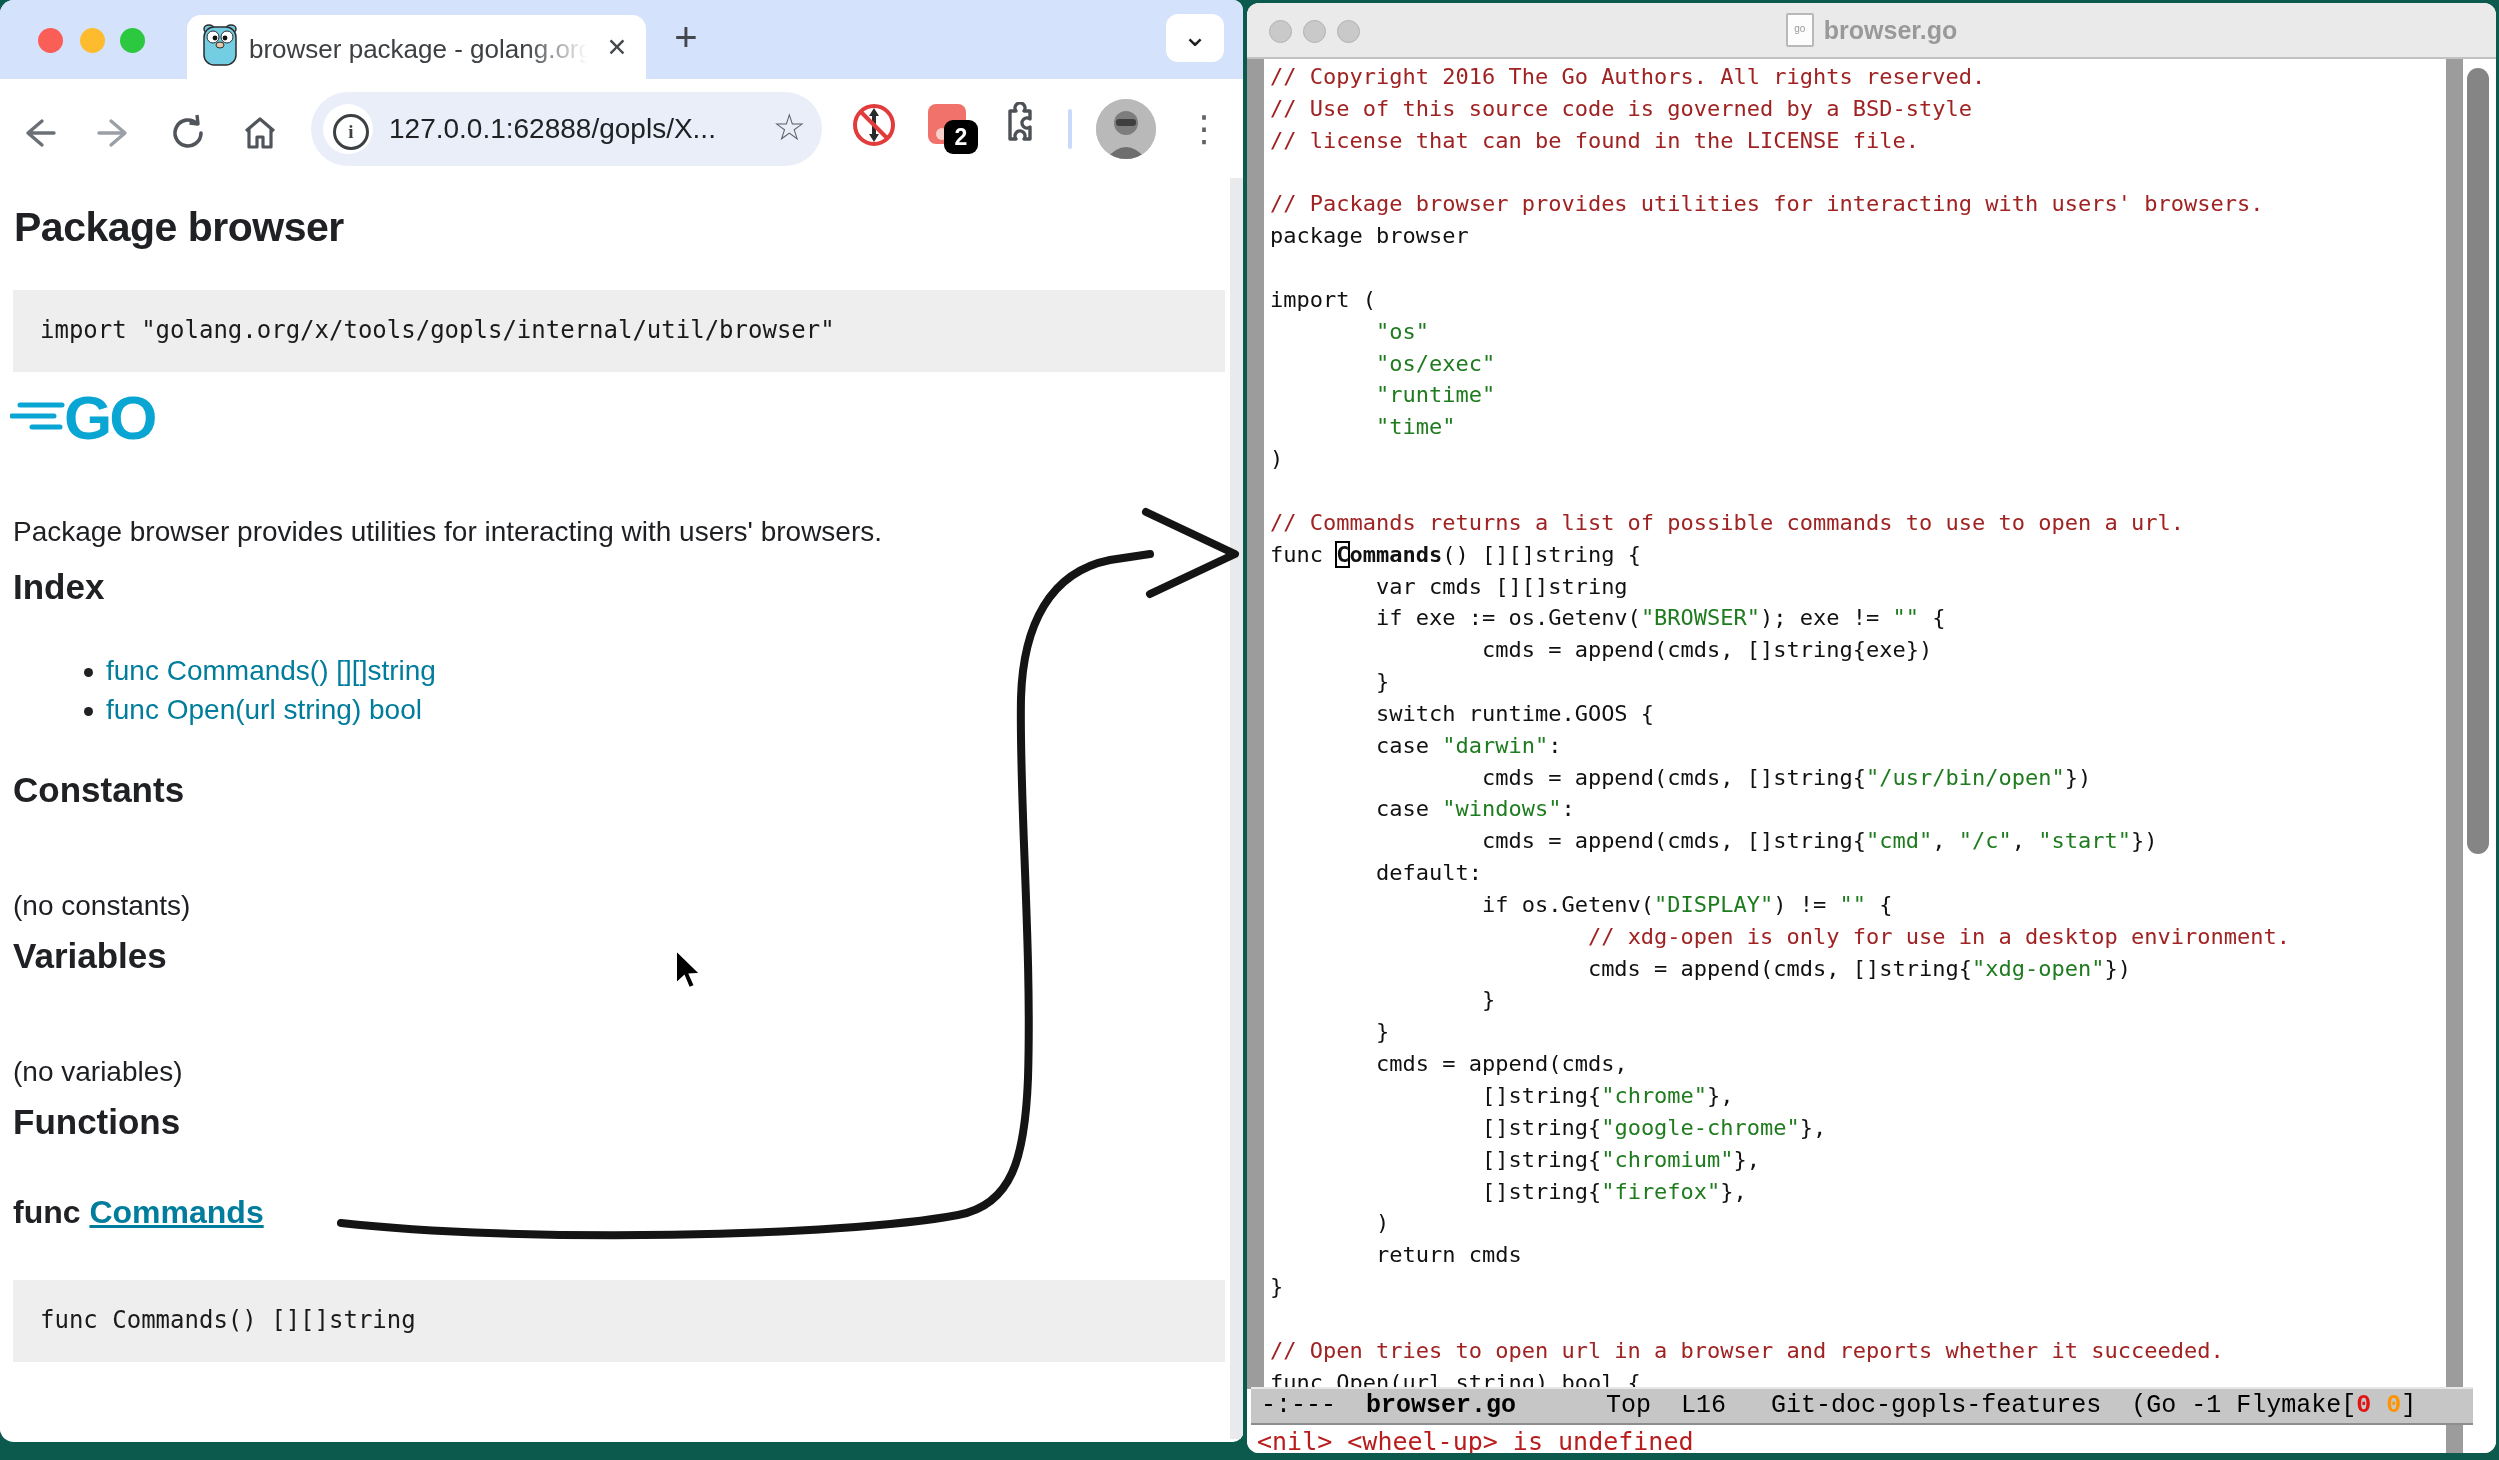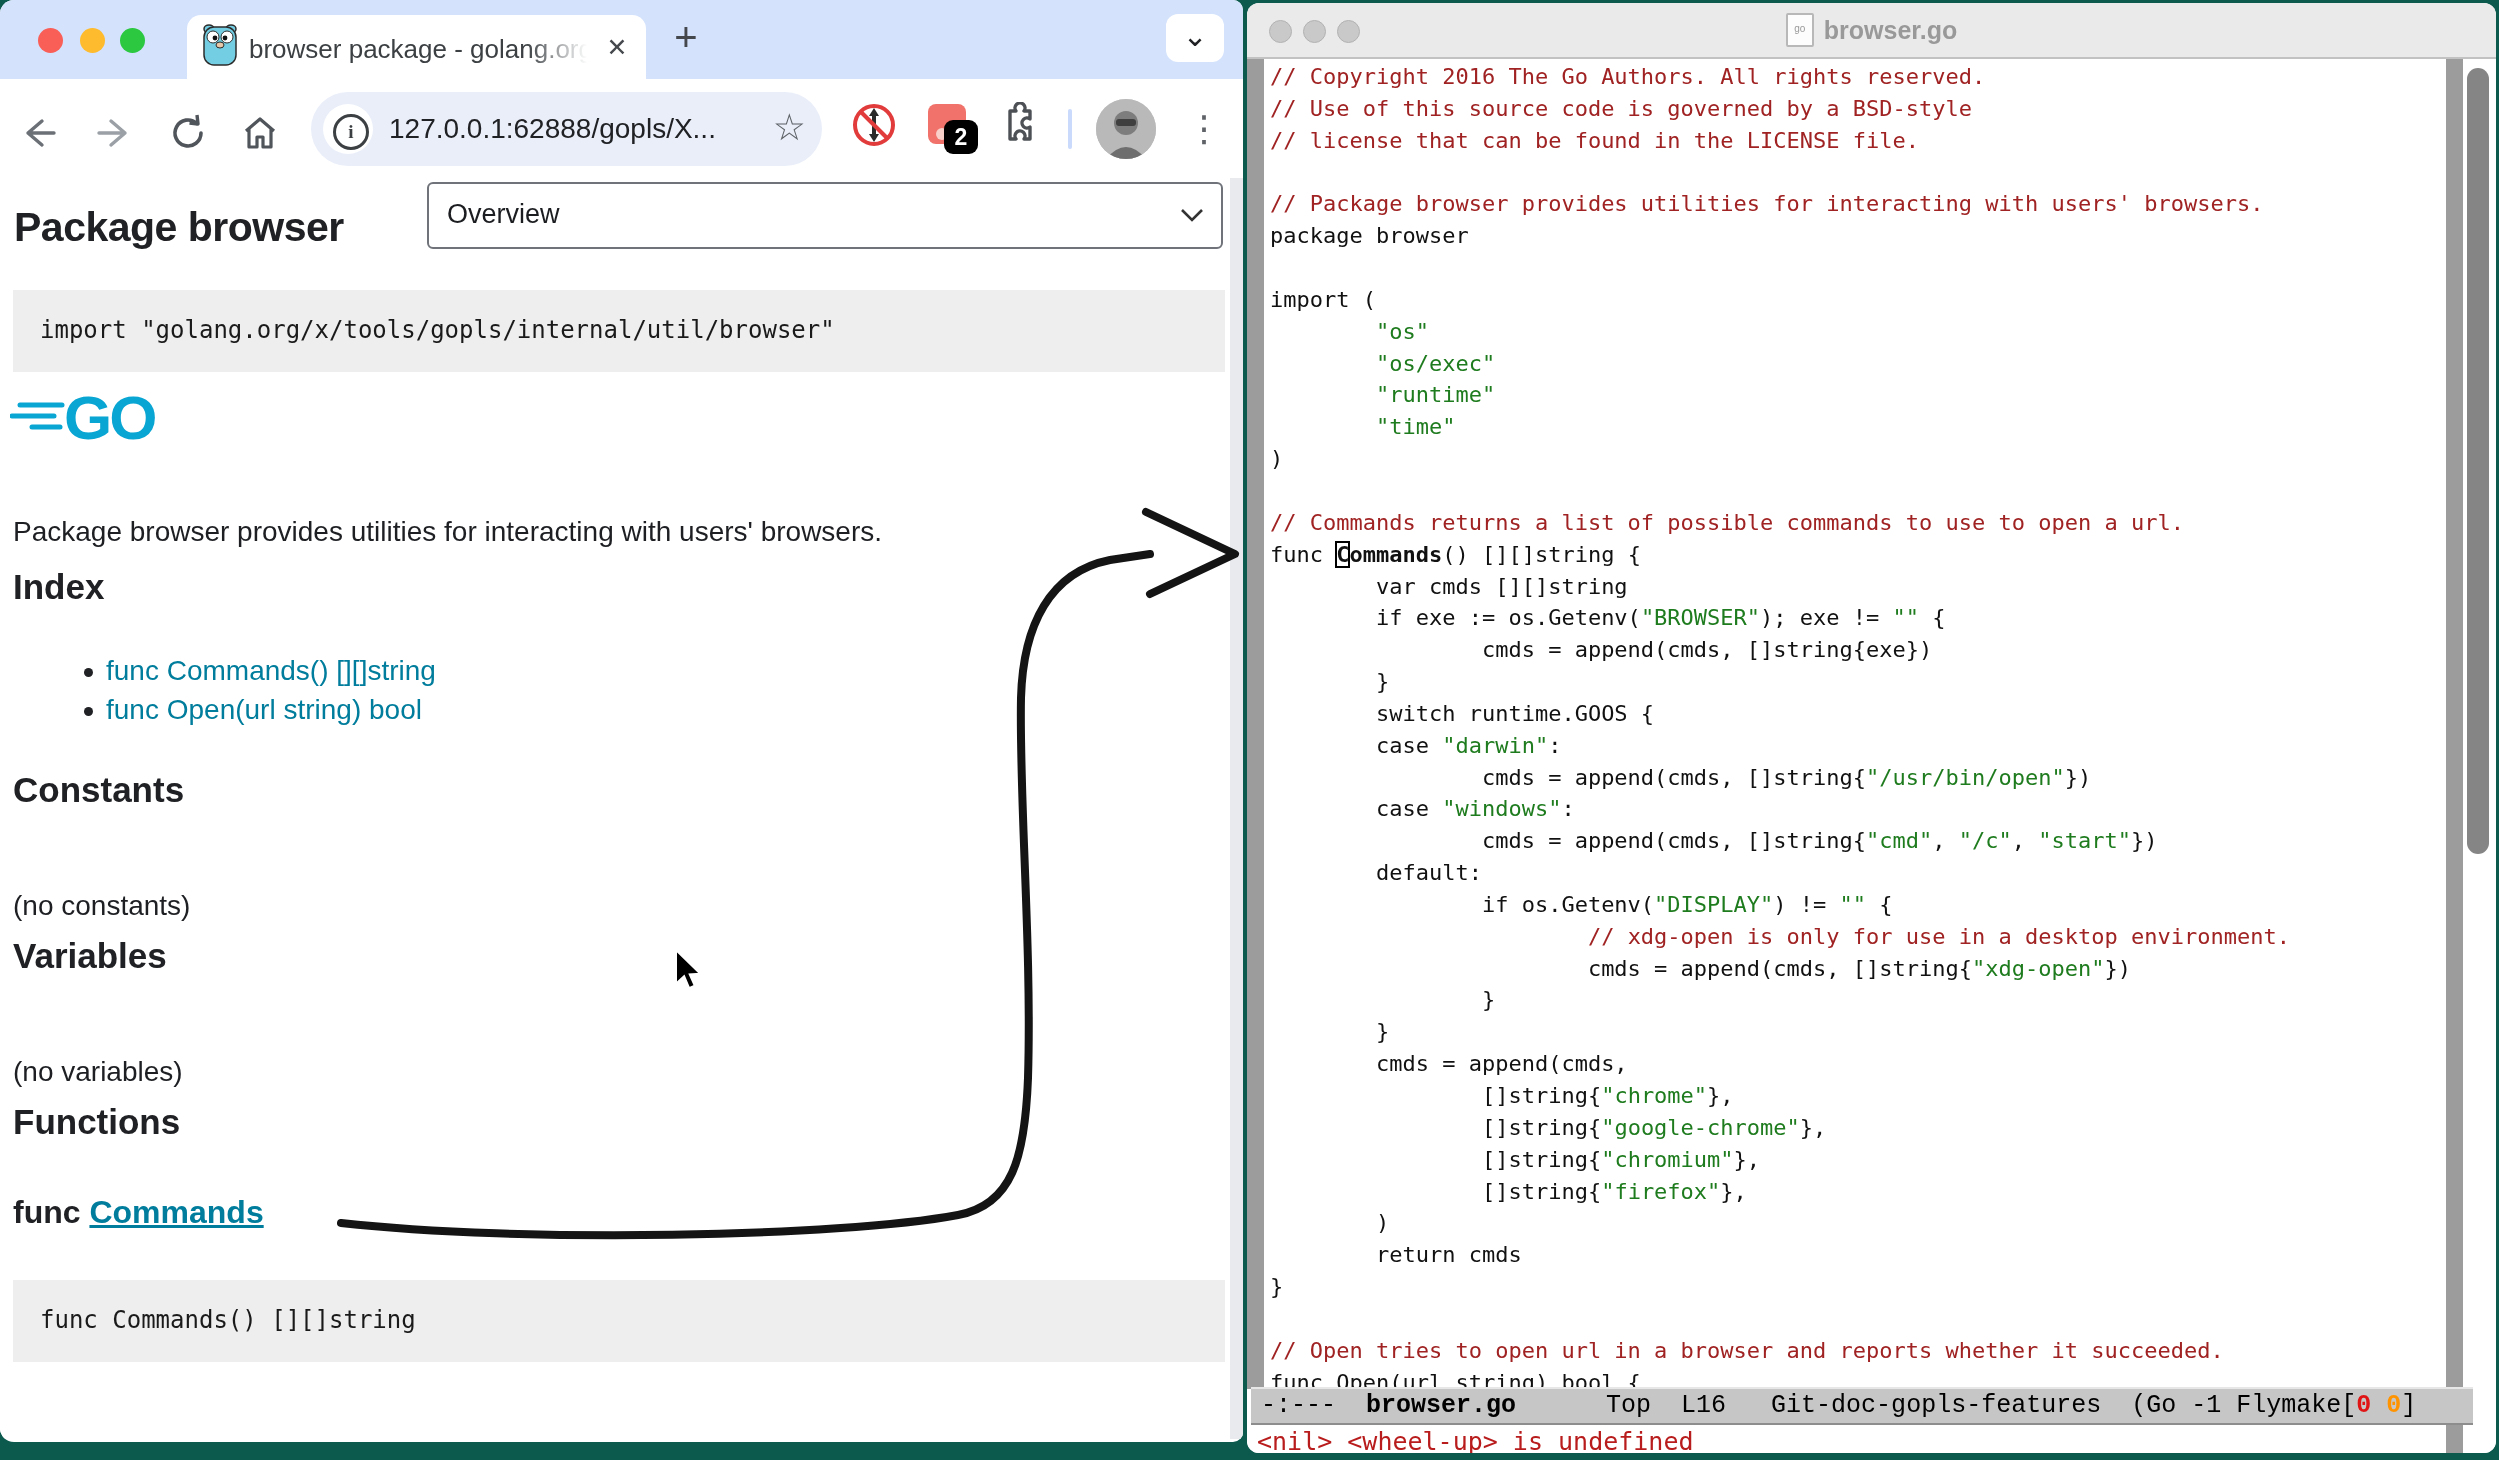--- a/index.html
+++ b/index.html
@@ -190,28 +190,20 @@
         </svg>
       </span>
       <span class="kebab-ic">⋮</span>
     </div>
 
     <div class="content">
       <div class="page-scrollbar"></div>
 
       <div class="h1">Package browser</div>
 
-      <div class="nav-select">
-        <span class="nav-select-val">Overview</span>
-        <span class="nav-select-chev">
-          <svg width="26" height="18" viewBox="0 0 26 18">
-              <path d="M3 4 L13 14 L23 4" stroke="#333" stroke-width="2.6" fill="none"></path>
-            </svg>
-        </span>
-      </div>
 
       <div class="codebox box-import">
         <span>import "golang.org/x/tools/gopls/internal/util/browser"</span>
       </div>
 
       <div class="go-logo">
         <svg width="210" height="66" viewBox="0 0 210 66">
           <line x1="10" y1="22" x2="52" y2="22" stroke="var(--logo,#09a5d3)" stroke-width="5" stroke-linecap="round"></line>
           <line x1="2" y1="33" x2="44" y2="33" stroke="var(--logo,#09a5d3)" stroke-width="5" stroke-linecap="round"></line>
           <line x1="22" y1="44" x2="50" y2="44" stroke="var(--logo,#09a5d3)" stroke-width="5" stroke-linecap="round"></line>

